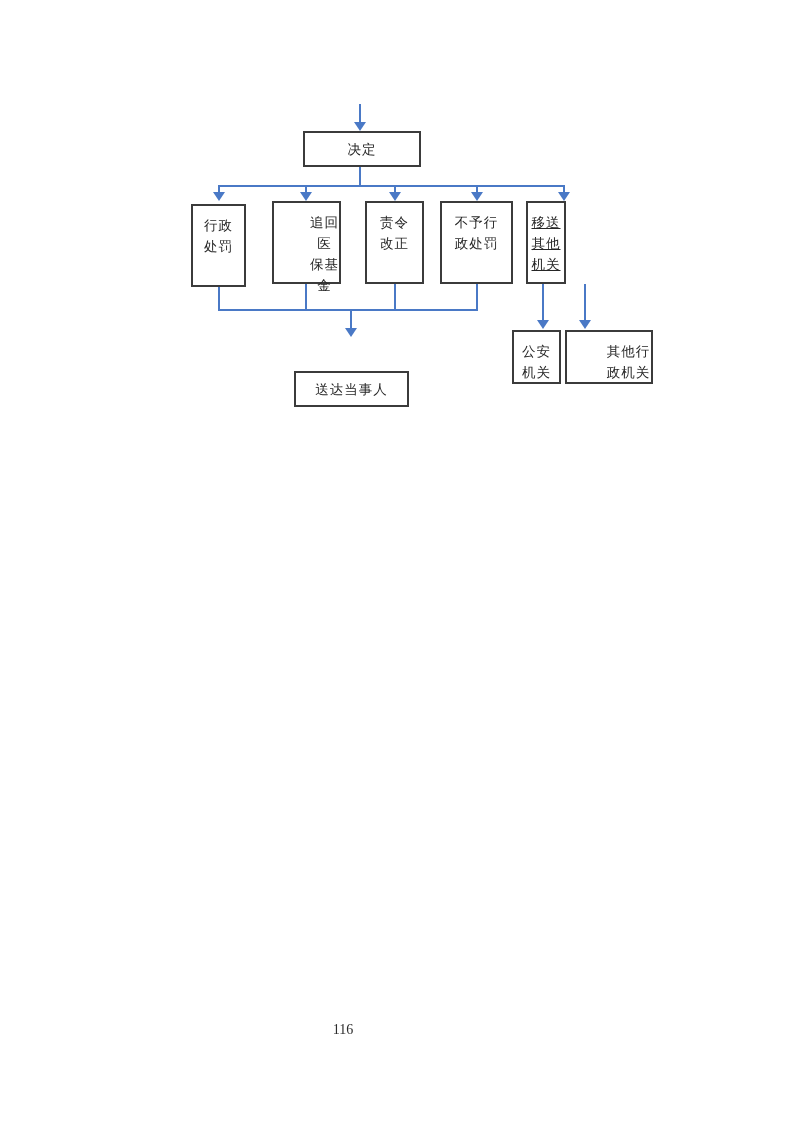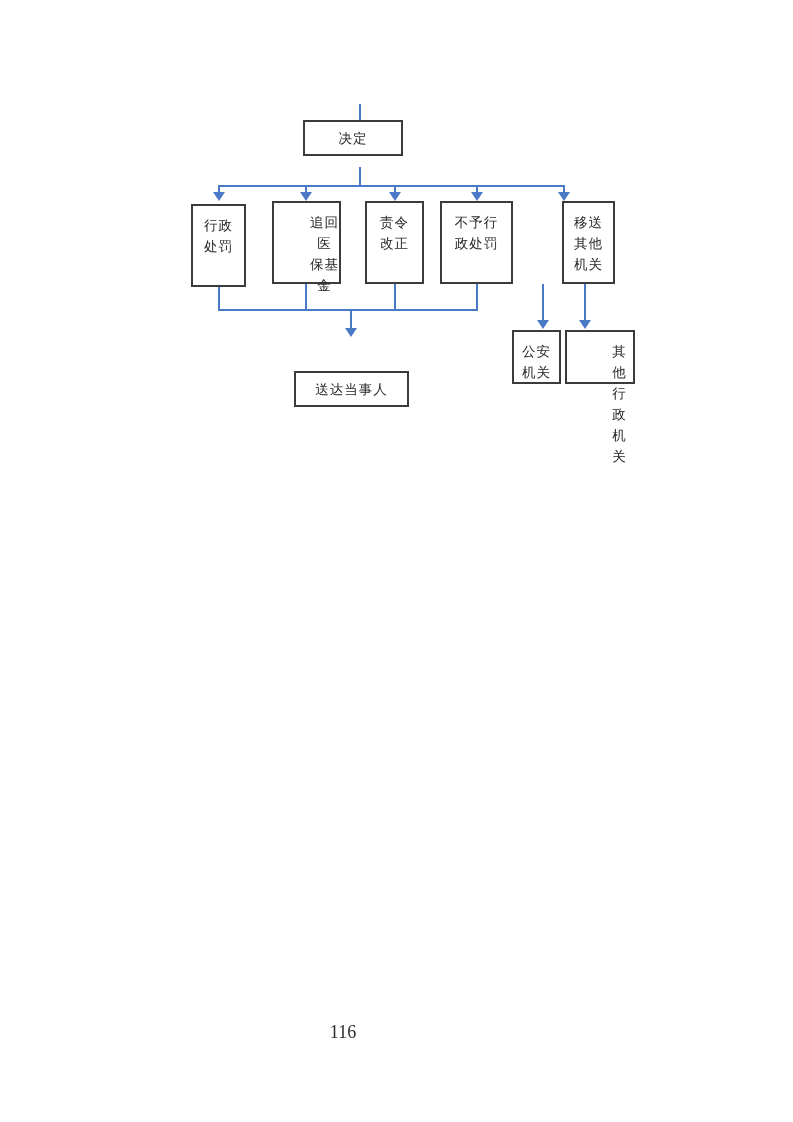--- a/index.html
+++ b/index.html
@@ -48,31 +48,31 @@
   .node.top-text {
     padding-top: 9px;
   }
   .node.mid-text {
     display: flex;
     align-items: center;
     justify-content: center;
   }
 
   
-  #n-decision      { left: 303px; top: 120px; width: 100px; height: 36px; }
+  #n-decision      { left: 303px; top: 131px; width: 118px; height: 36px; }
 
   #n-penalty       { left: 191px; top: 204px; width: 55px;  height: 83px; }
   #n-recover       { left: 272px; top: 201px; width: 69px;  height: 83px; padding-left: 36px; }
   #n-correct       { left: 365px; top: 201px; width: 59px;  height: 83px; }
   #n-nopenalty     { left: 440px; top: 201px; width: 73px;  height: 83px; }
-  #n-transfer      { left: 562px; top: 201px; width: 53px;  height: 83px; }
+  #n-transfer      { left: 526px; top: 201px; width: 40px;  height: 83px; text-decoration: underline; }
 
   #n-deliver       { left: 294px; top: 338px; width: 115px; height: 36px; margin-top: 33px; }
   #n-police        { left: 505px; top: 330px; width: 49px;  height: 54px; margin-left: 7px; }
-  #n-otheradmin    { left: 565px; top: 330px; width: 70px;  height: 54px; padding-left: 39px; }
+  #n-otheradmin    { left: 565px; top: 330px; width: 88px;  height: 54px; padding-left: 39px; }
 
   
   .conn {
     position: absolute;
     background: #4a79c6;
     z-index: 2;
   }
   .conn.v { width: 2px; }
   .conn.h { height: 2px; }
 
@@ -126,21 +126,21 @@
   #a-t2 { left: 579px; top: 320px; }
 
   
   #page-number {
     position: absolute;
     left: 0;
     top: 1022px;
     width: 686px;
     text-align: center;
     font-family: "Liberation Serif", "DejaVu Serif", serif;
-    font-size: 18px;
+    font-size: 14px;
     color: #2b2b2b;
   }
 </style>
 </head>
 <body>
 
 <div id="page">
 
   <div class="flow">
 

